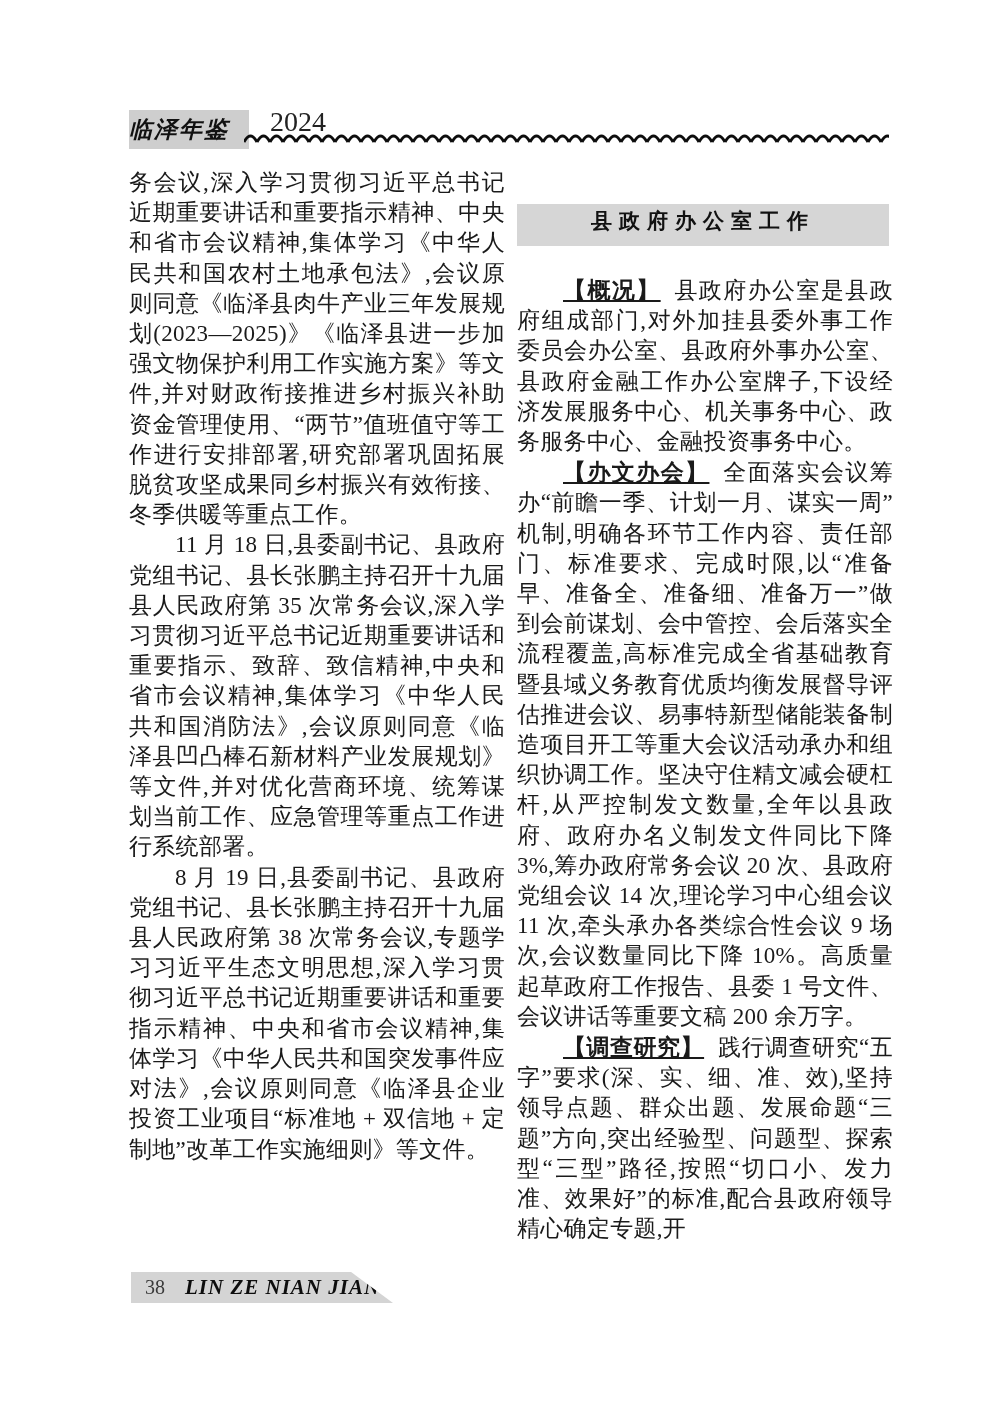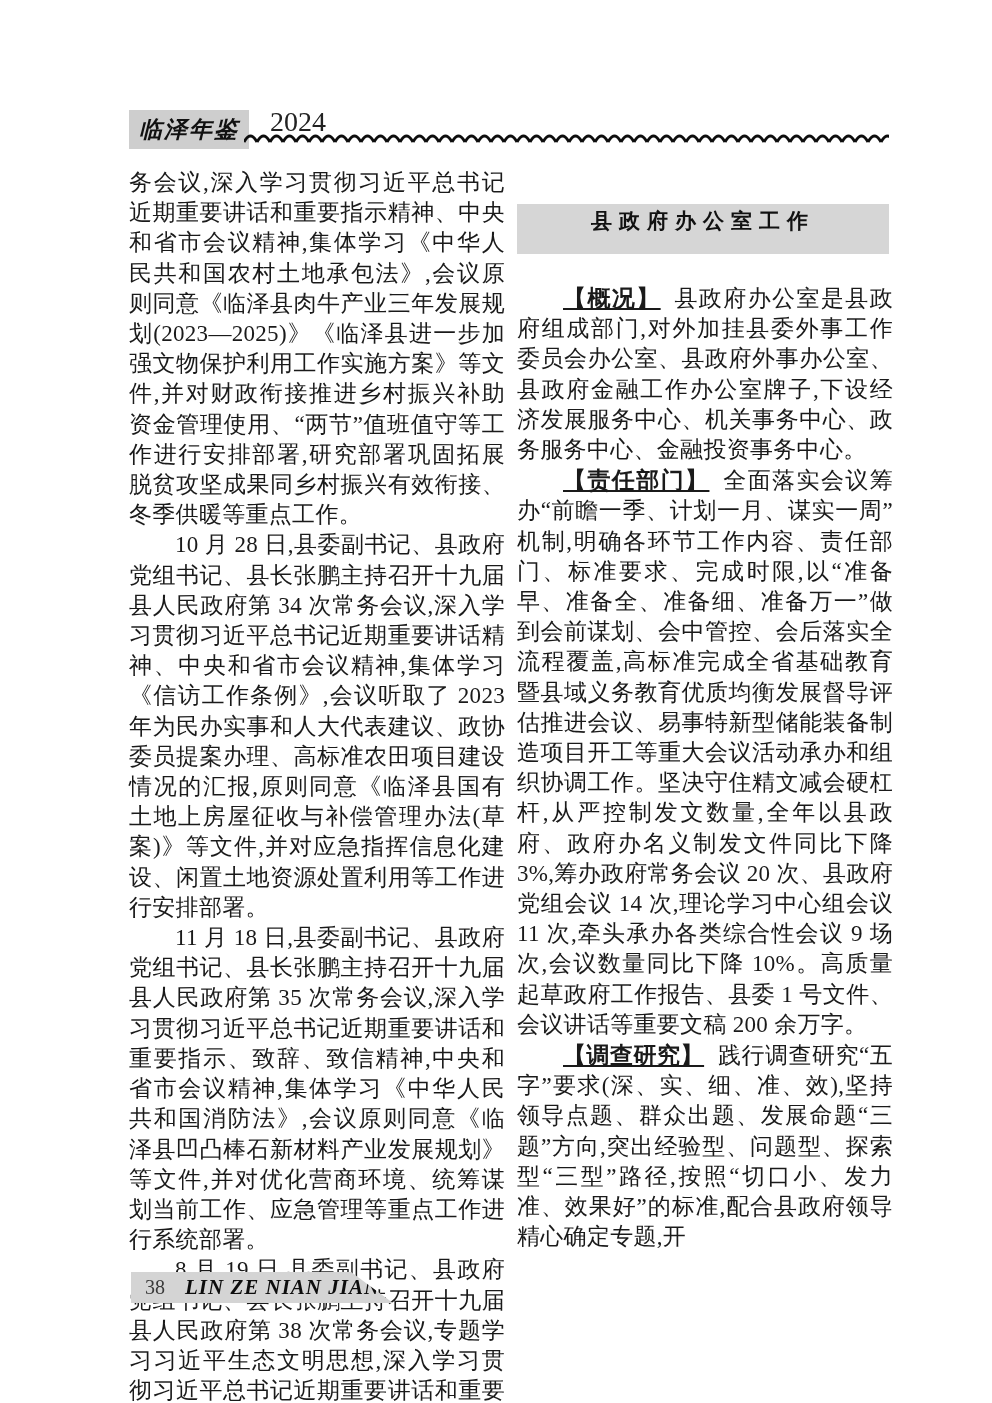--- a/index.html
+++ b/index.html
@@ -10,21 +10,21 @@
     font-family:"Liberation Serif","DejaVu Serif",serif;
     color:#1a1a1a;
     overflow:hidden;
   }
 
   
   .header-logo-block {
     position:absolute; left:129px; top:110px;
     width:120px; height:39px;
     background:#cecece;
-    display:flex; align-items:center; justify-content:center;
+    display:flex; align-items:center; 
   }
   .logo-text {
     font-weight:bold; font-style:italic;
     font-size:23px; letter-spacing:2px; color:#111;
     white-space:nowrap;
   }
   .header-year {
     position:absolute; left:270px; top:106px;
     font-size:28px; color:#222;
     font-family:"Liberation Serif","DejaVu Serif",serif;
@@ -53,21 +53,21 @@
   .para-label {
     font-weight:bold;
     font-family:"Liberation Sans","DejaVu Sans",sans-serif;
     margin-right:0.6em;
     text-decoration:underline;
   }
 
   
   .section-heading {
     margin:36px 4px 29px 0;
-    height:50px;
+    height:42px;
     background:#d6d6d6;
     text-align:center;
     line-height:34px;
     font-weight:bold;
     font-size:21px;
     letter-spacing:7px;
     color:#111;
     font-family:"Liberation Serif","DejaVu Serif",serif;
   }
 
@@ -107,34 +107,33 @@
         <path d="M0,8 Q6.5,-4 13,8" fill="none" stroke="#0d0d0d" stroke-width="2.8"></path>
       </pattern>
     </defs>
     <rect width="645" height="11" fill="url(#scallop)"></rect>
   </svg>
 
   <div class="columns">
 
     <div class="col">
       <p>务会议,深入学习贯彻习近平总书记近期重要讲话和重要指示精神、中央和省市会议精神,集体学习《中华人民共和国农村土地承包法》,会议原则同意《临泽县肉牛产业三年发展规划(2023—2025)》《临泽县进一步加强文物保护利用工作实施方案》等文件,并对财政衔接推进乡村振兴补助资金管理使用、“两节”值班值守等工作进行安排部署,研究部署巩固拓展脱贫攻坚成果同乡村振兴有效衔接、冬季供暖等重点工作。</p>
-      <p class="indent">10 月 28 日,县委副书记、县政府党组书记、县长张鹏主持召开十九届县人民政府第 34 次常务会议,深入学习贯彻习近平总书记近期重要讲话精神、中央和省市会议精神,集体学习《信访工作条例》,会议听取了 2023 年为民办实事和人大代表建议、政协委员提案办理、高标准农田项目建设情况的汇报,原则同意《临泽县国有土地上房屋征收与补偿管理办法(草案)》等文件,并对应急指挥信息化建设、闲置土地资源处置利用等工作进行安排部署。</p>
       <p class="indent">11 月 18 日,县委副书记、县政府党组书记、县长张鹏主持召开十九届县人民政府第 35 次常务会议,深入学习贯彻习近平总书记近期重要讲话和重要指示、致辞、致信精神,中央和省市会议精神,集体学习《中华人民共和国消防法》,会议原则同意《临泽县凹凸棒石新材料产业发展规划》等文件,并对优化营商环境、统筹谋划当前工作、应急管理等重点工作进行系统部署。</p>
       <p class="indent">8 月 19 日,县委副书记、县政府党组书记、县长张鹏主持召开十九届县人民政府第 38 次常务会议,专题学习习近平生态文明思想,深入学习贯彻习近平总书记近期重要讲话和重要指示精神、中央和省市会议精神,集体学习《中华人民共和国突发事件应对法》,会议原则同意《临泽县企业投资工业项目“标准地 + 双信地 + 定制地”改革工作实施细则》等文件。</p>
     </div>
 
     <div class="col">
 
       <div class="section-heading">县政府办公室工作</div>
 
       <p class="indent">
         <span class="para-label">【概况】</span><span>县政府办公室是县政府组成部门,对外加挂县委外事工作委员会办公室、县政府外事办公室、县政府金融工作办公室牌子,下设经济发展服务中心、机关事务中心、政务服务中心、金融投资事务中心。</span>
       </p>
       <p class="indent">
-        <span class="para-label">【责任部门】</span><span>全面落实会议筹办“前瞻一季、计划一月、谋实一周”机制,明确各环节工作内容、责任部门、标准要求、完成时限,以“准备早、准备全、准备细、准备万一”做到会前谋划、会中管控、会后落实全流程覆盖,高标准完成全省基础教育暨县域义务教育优质均衡发展督导评估推进会议、易事特新型储能装备制造项目开工等重大会议活动承办和组织协调工作。坚决守住精文减会硬杠杆,从严控制发文数量,全年以县政府、政府办名义制发文件同比下降 3%,筹办政府常务会议 20 次、县政府党组会议 14 次,理论学习中心组会议 11 次,牵头承办各类综合性会议 9 场次,会议数量同比下降 10%。高质量起草政府工作报告、县委 1 号文件、会议讲话等重要文稿 200 余万字。</span>
+        <span class="para-label">【办文办会】</span><span>全面落实会议筹办“前瞻一季、计划一月、谋实一周”机制,明确各环节工作内容、责任部门、标准要求、完成时限,以“准备早、准备全、准备细、准备万一”做到会前谋划、会中管控、会后落实全流程覆盖,高标准完成全省基础教育暨县域义务教育优质均衡发展督导评估推进会议、易事特新型储能装备制造项目开工等重大会议活动承办和组织协调工作。坚决守住精文减会硬杠杆,从严控制发文数量,全年以县政府、政府办名义制发文件同比下降 3%,筹办政府常务会议 20 次、县政府党组会议 14 次,理论学习中心组会议 11 次,牵头承办各类综合性会议 9 场次,会议数量同比下降 10%。高质量起草政府工作报告、县委 1 号文件、会议讲话等重要文稿 200 余万字。</span>
       </p>
       <p class="indent">
         <span class="para-label">【调查研究】</span><span>践行调查研究“五字”要求(深、实、细、准、效),坚持领导点题、群众出题、发展命题“三题”方向,突出经验型、问题型、探索型“三型”路径,按照“切口小、发力准、效果好”的标准,配合县政府领导精心确定专题,开</span>
       </p>
     </div>
 
   </div>
 
   <div class="footer-band">
     <span class="footer-page-number">38</span>

